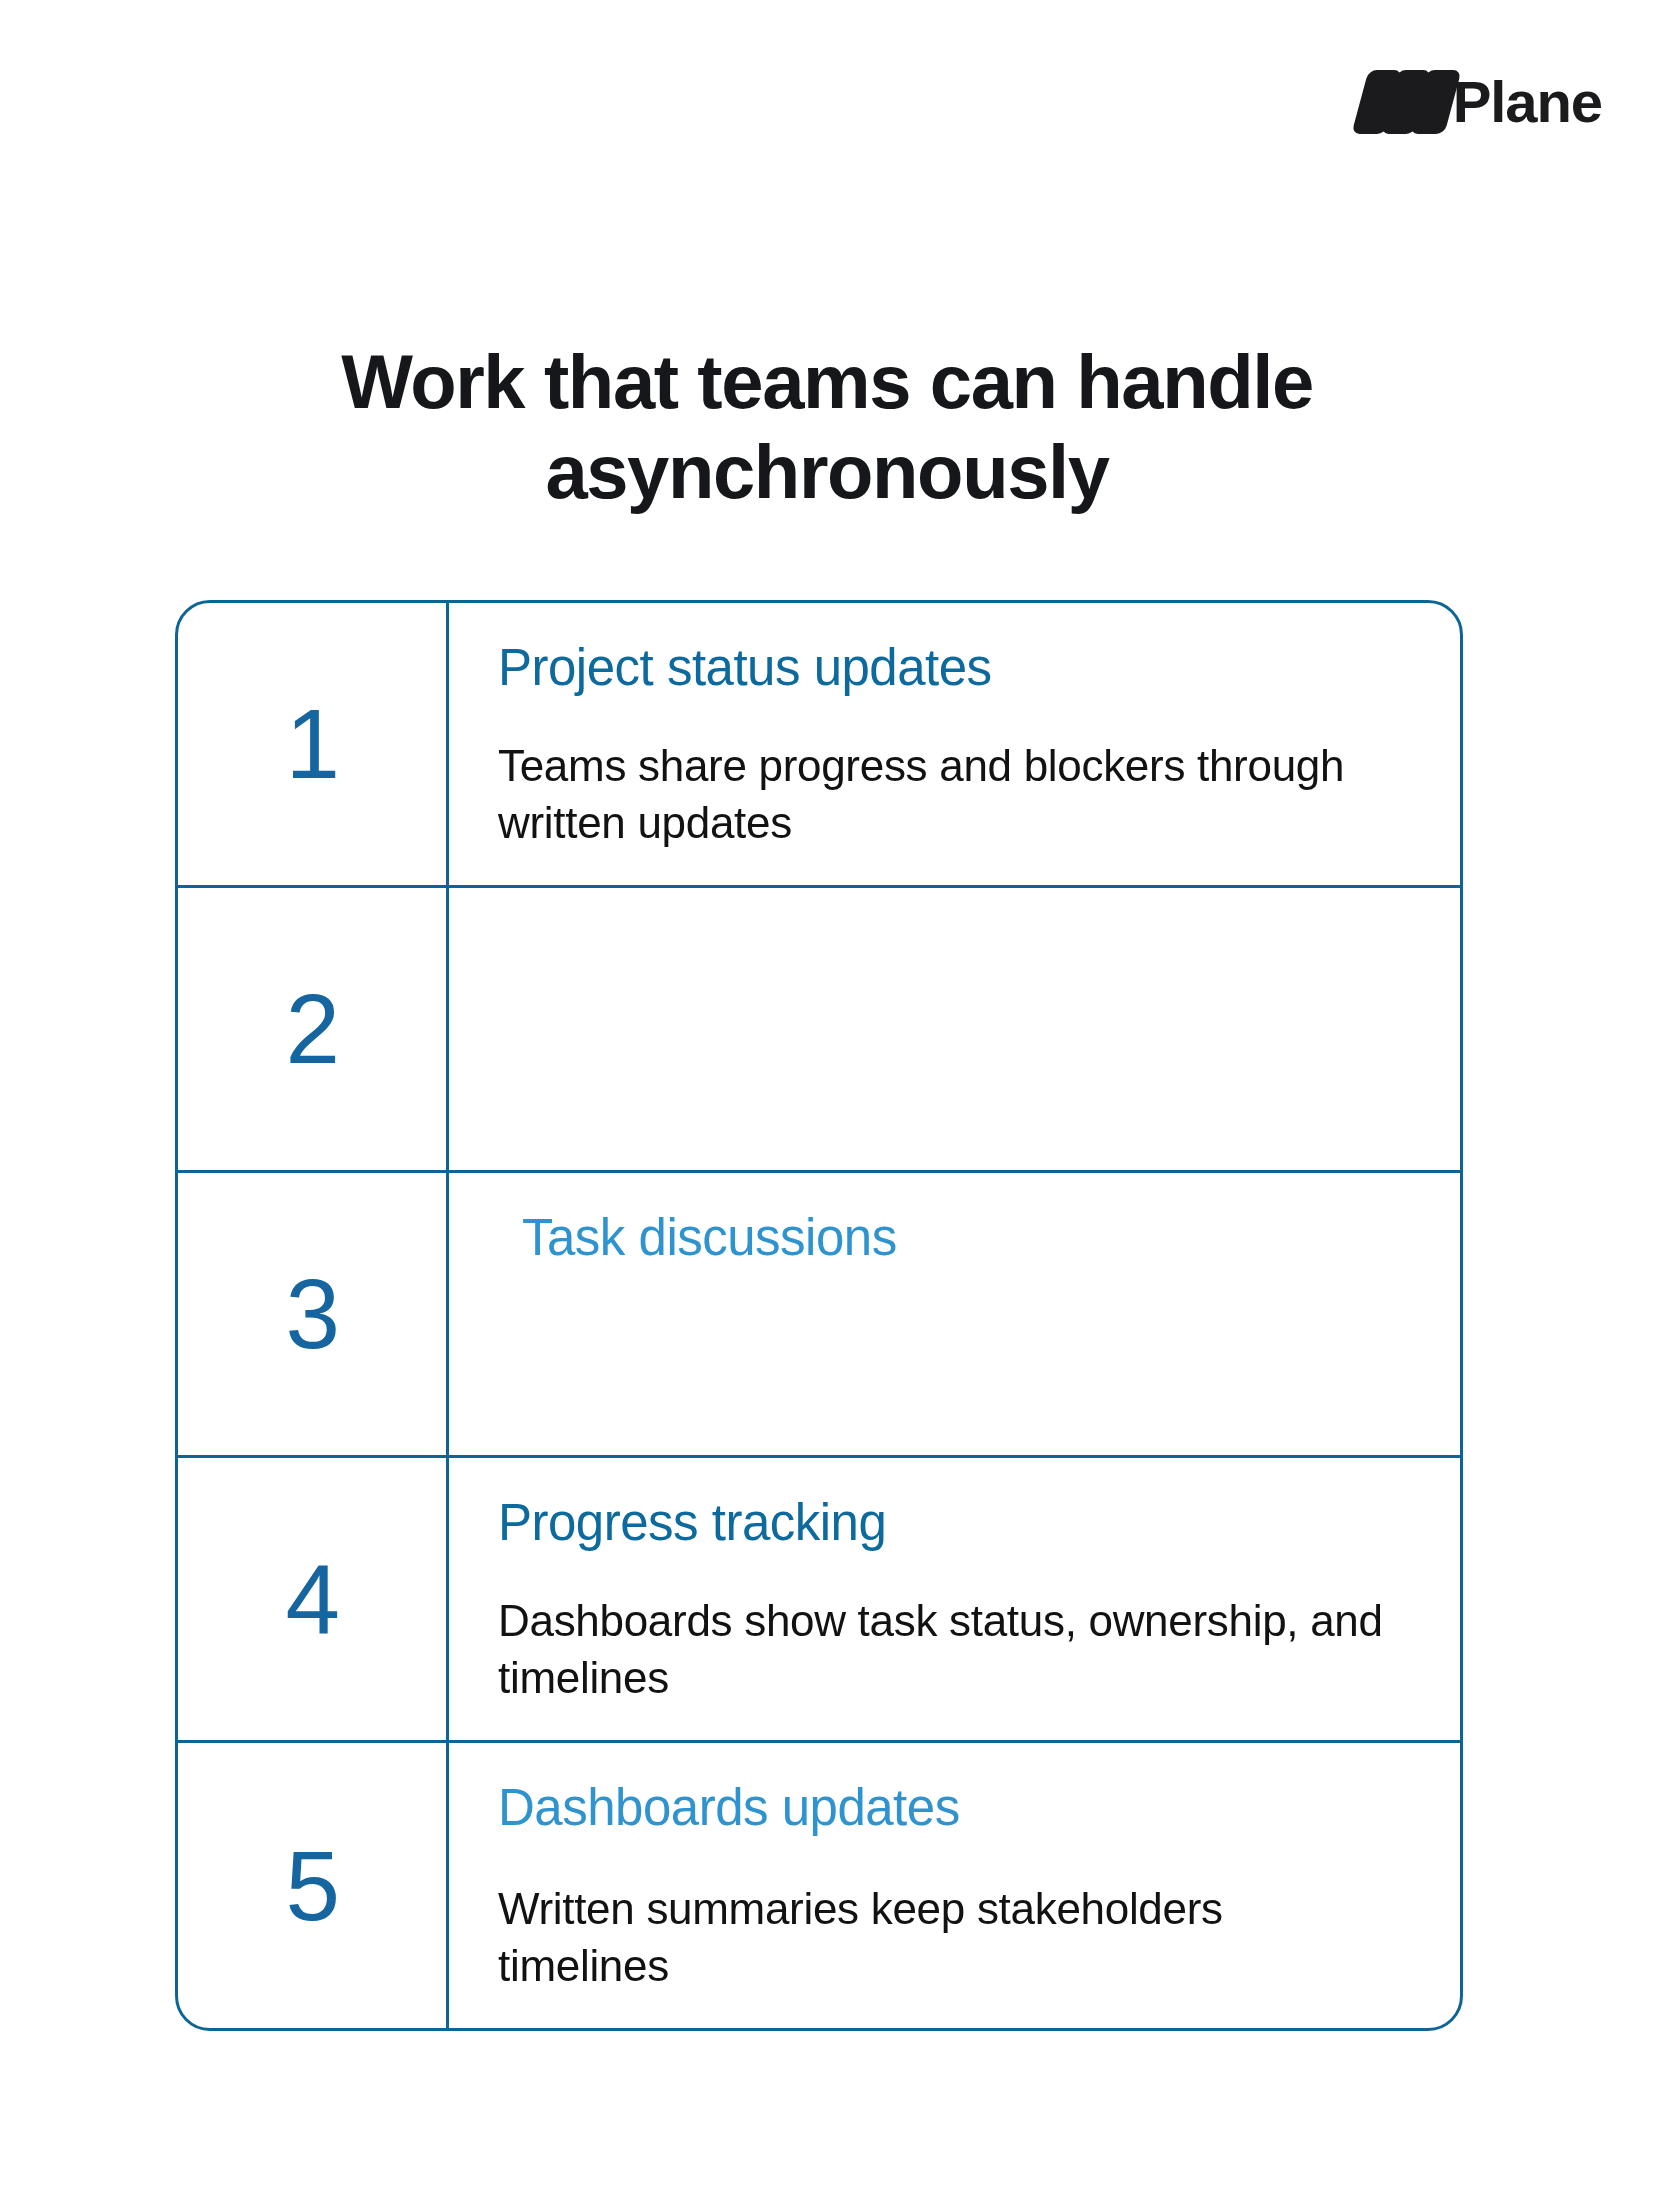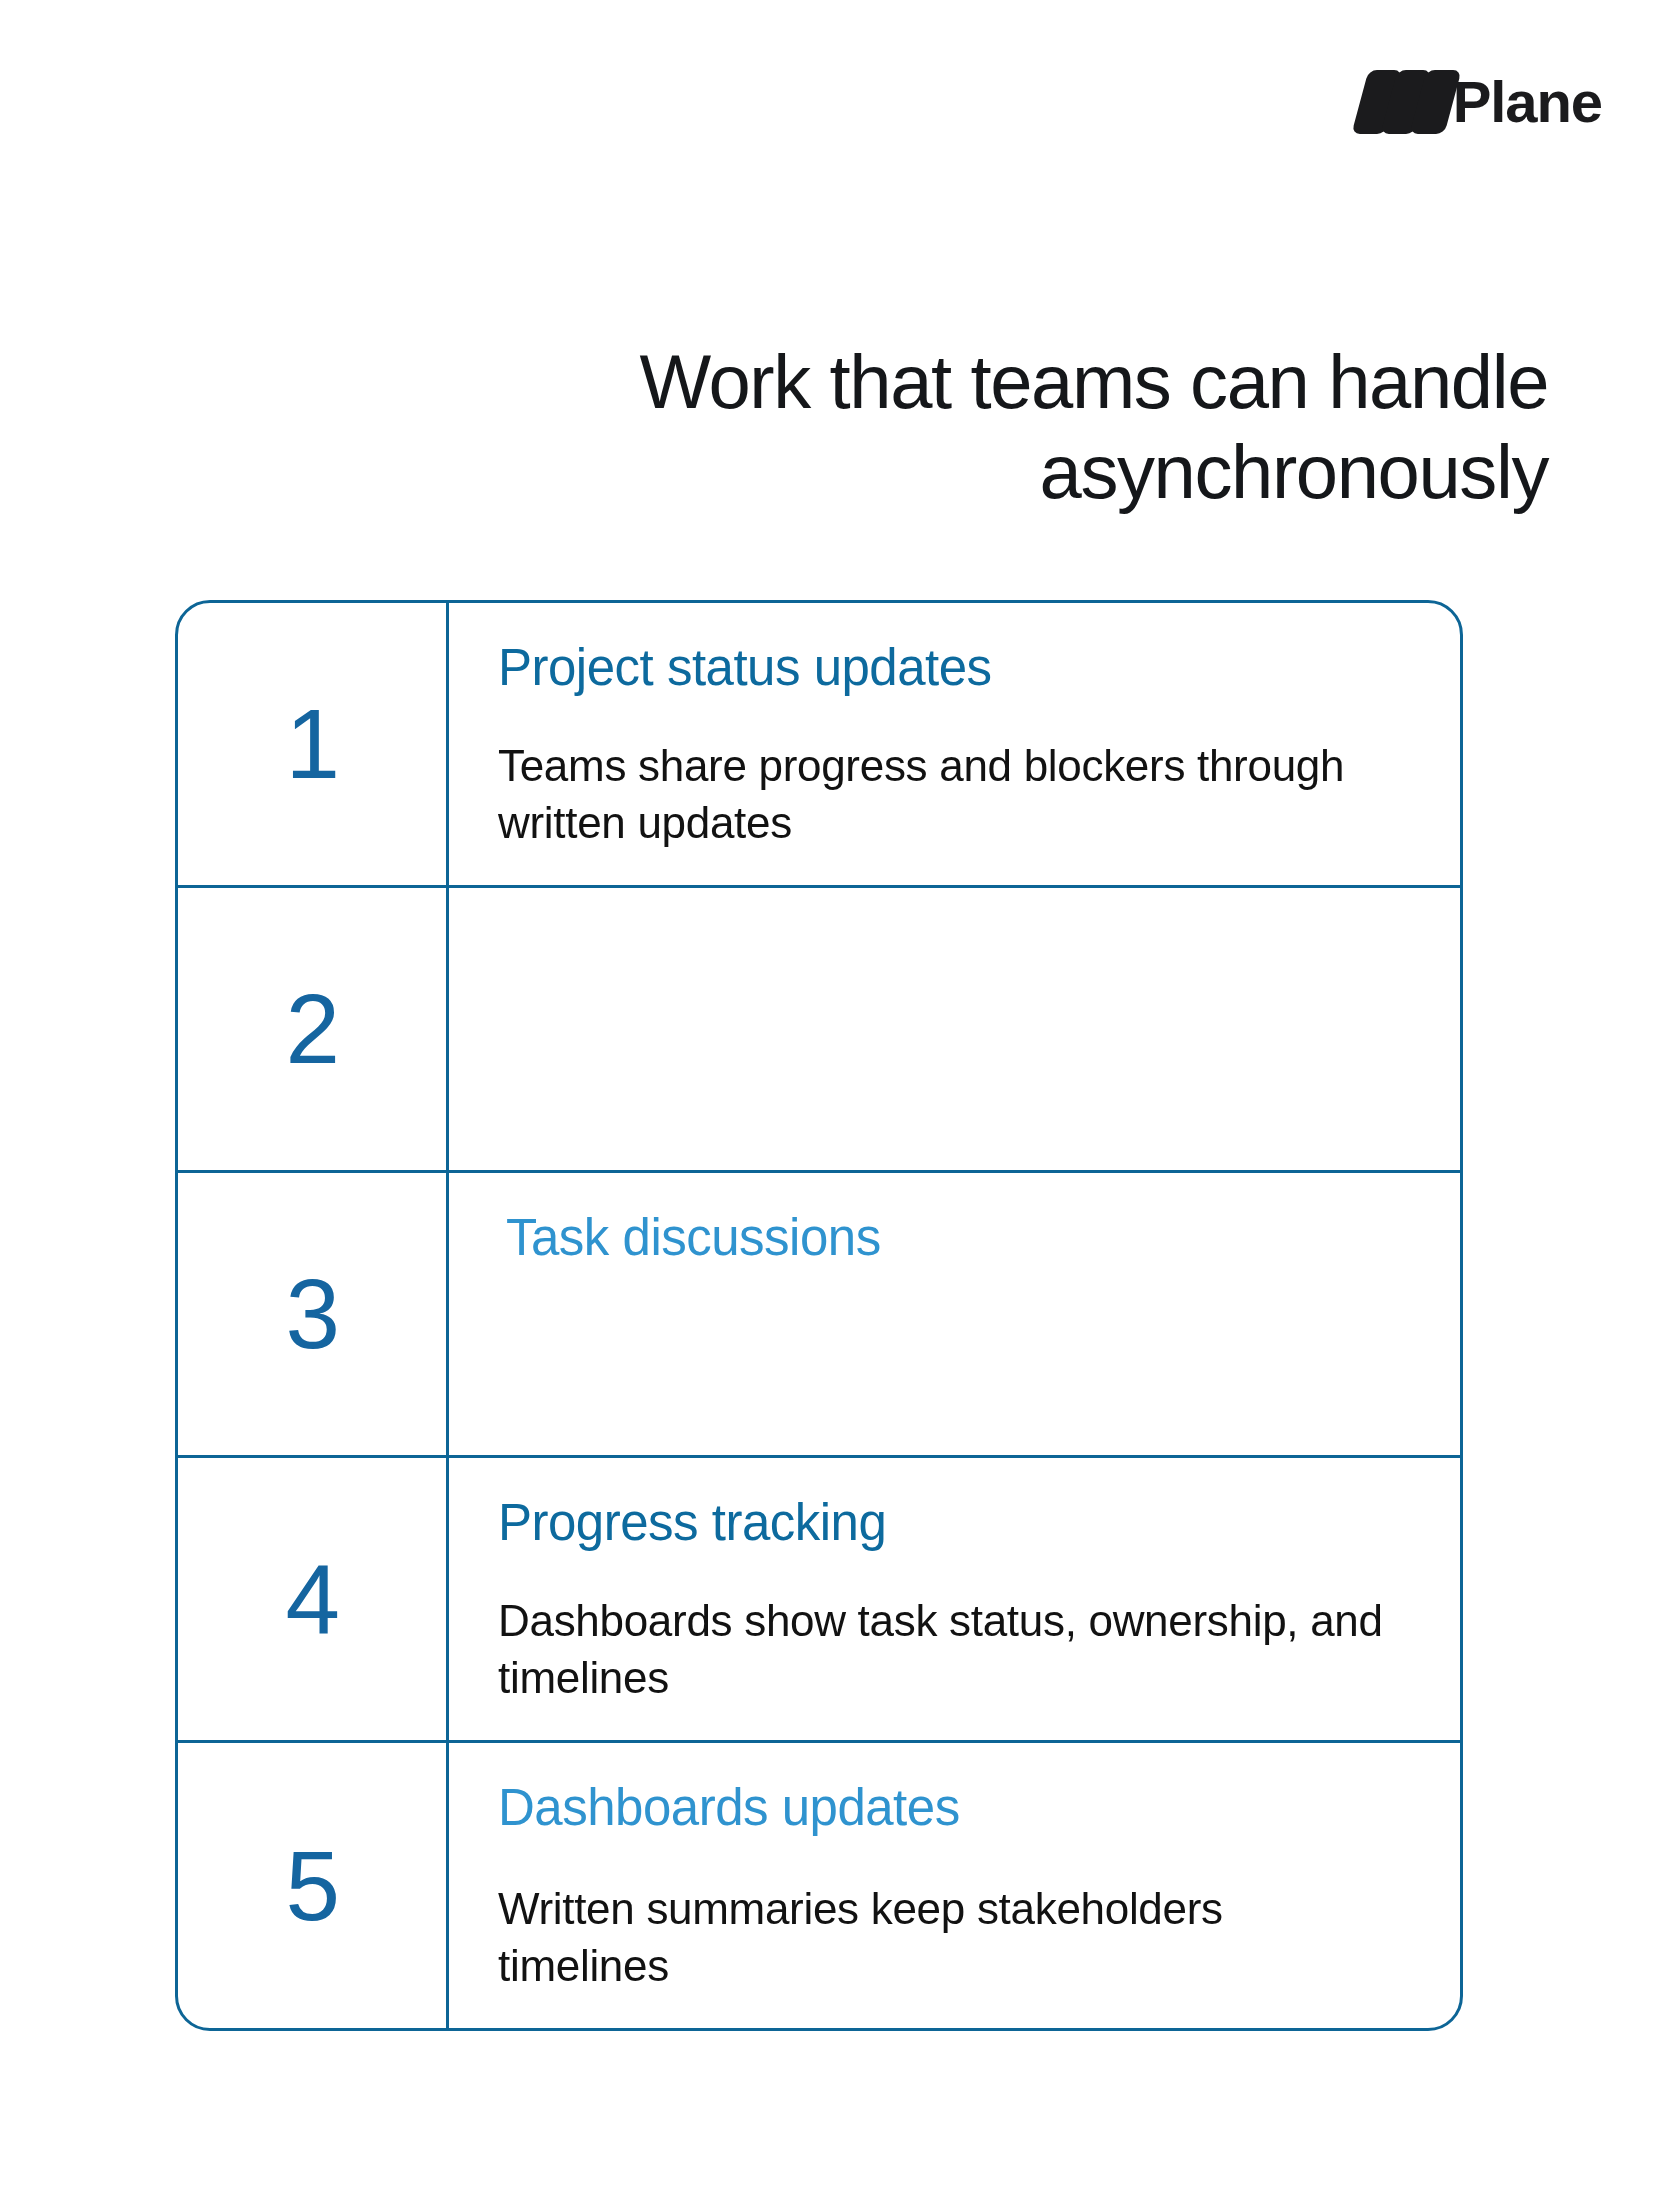--- a/index.html
+++ b/index.html
@@ -39,27 +39,27 @@
     font-weight:600;
     letter-spacing:-1.1px;
     color:#1b1b1d;
     line-height:1;
   }
 
   
   #page-title {
     position:absolute;
     top:286px; left:0; right:0;
-    text-align:right;
+    text-align:center;
     font-size:76px;
     line-height:1.18;
-    font-weight:400;
+    font-weight:700;
     letter-spacing:-1.4px;
     color:#15171a;
-    padding:0 106px;
+    padding:0 84px;
   }
   #page-title .line { display:block; }
 
   
   #list-table {
     position:absolute;
     left:175px; top:600px;
     width:1288px;
     box-sizing:border-box;
     border:3.8px solid #0d6596;
@@ -94,21 +94,21 @@
   }
 
   .row-body-cell {
     flex:1 1 auto;
     box-sizing:border-box;
     padding:34px 46px 34px 49px;
     display:flex;
     flex-direction:column;
     justify-content:space-between;
   }
-  .row-body-cell.indent { padding-left:57px; }
+  .row-body-cell.indent { padding-left:57px;margin-left:16px; }
 
   .row-heading {
     font-size:51px;
     font-weight:400;
     line-height:1.2;
     letter-spacing:-0.5px;
     color:#0d6a9e;
     margin-bottom:10.7px;
   }
   .row-heading.light { color:#2f93cf; }

